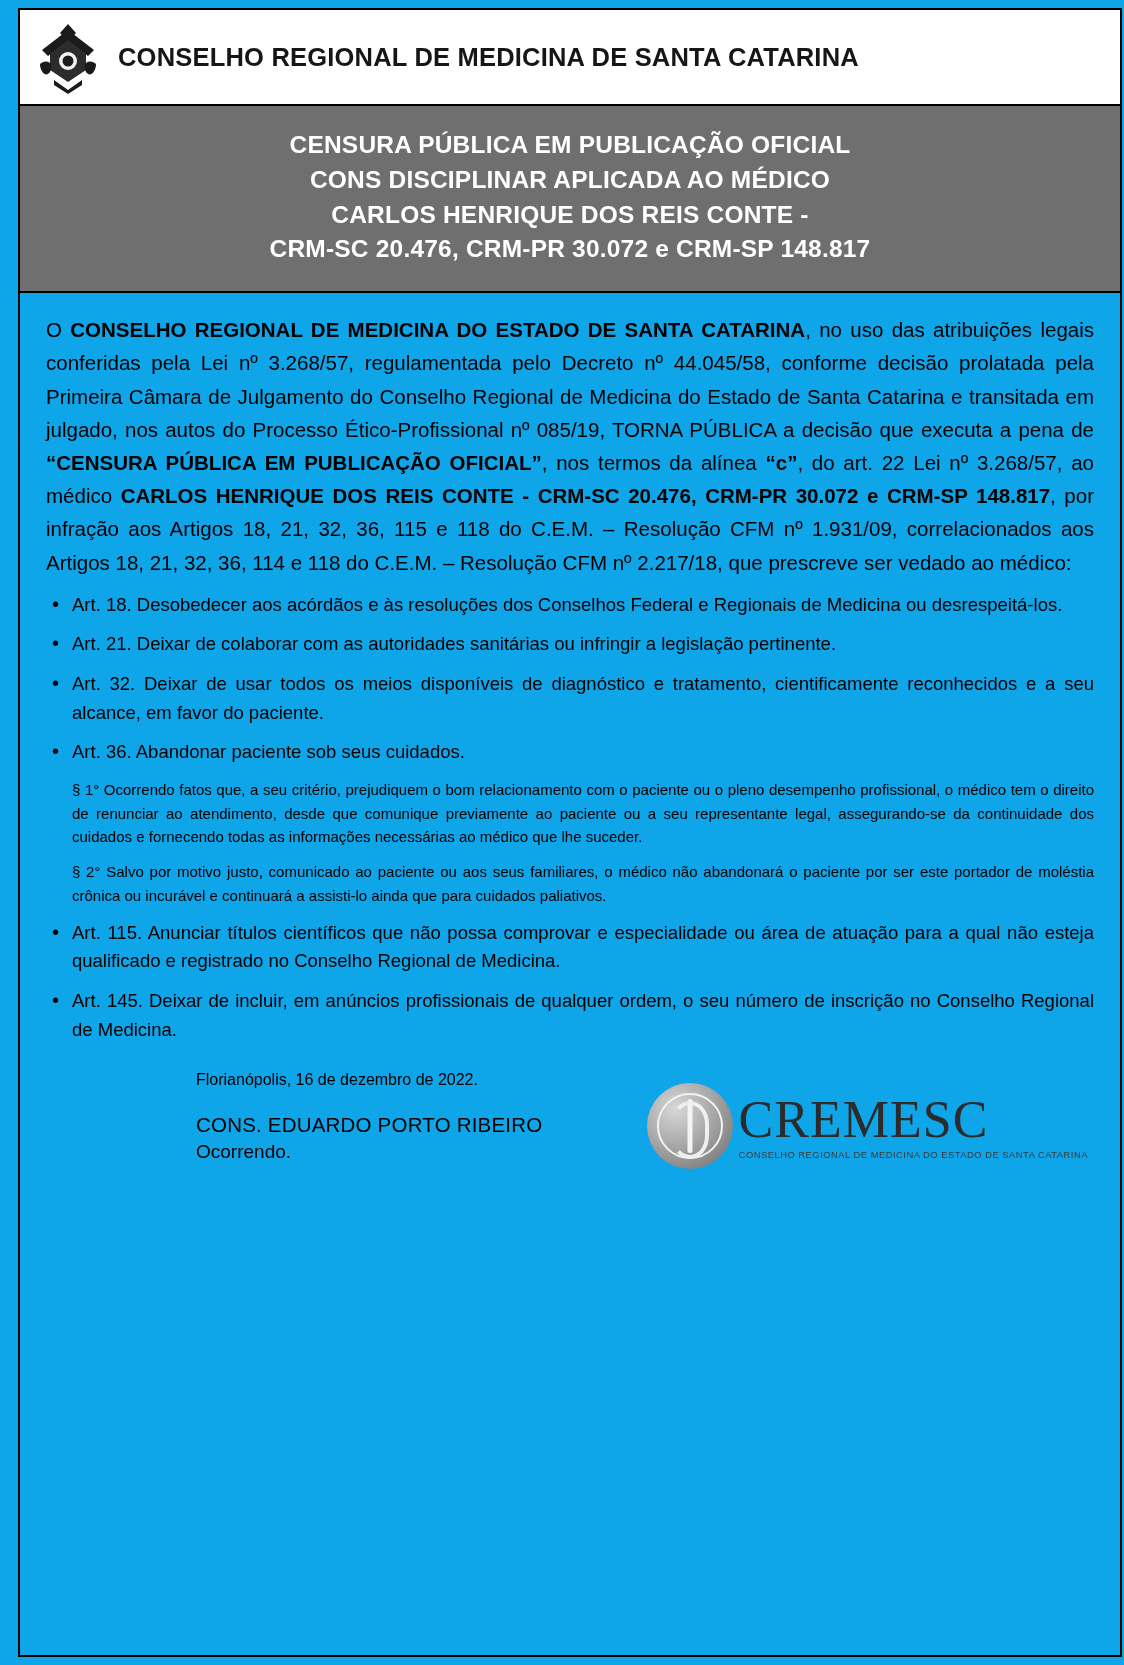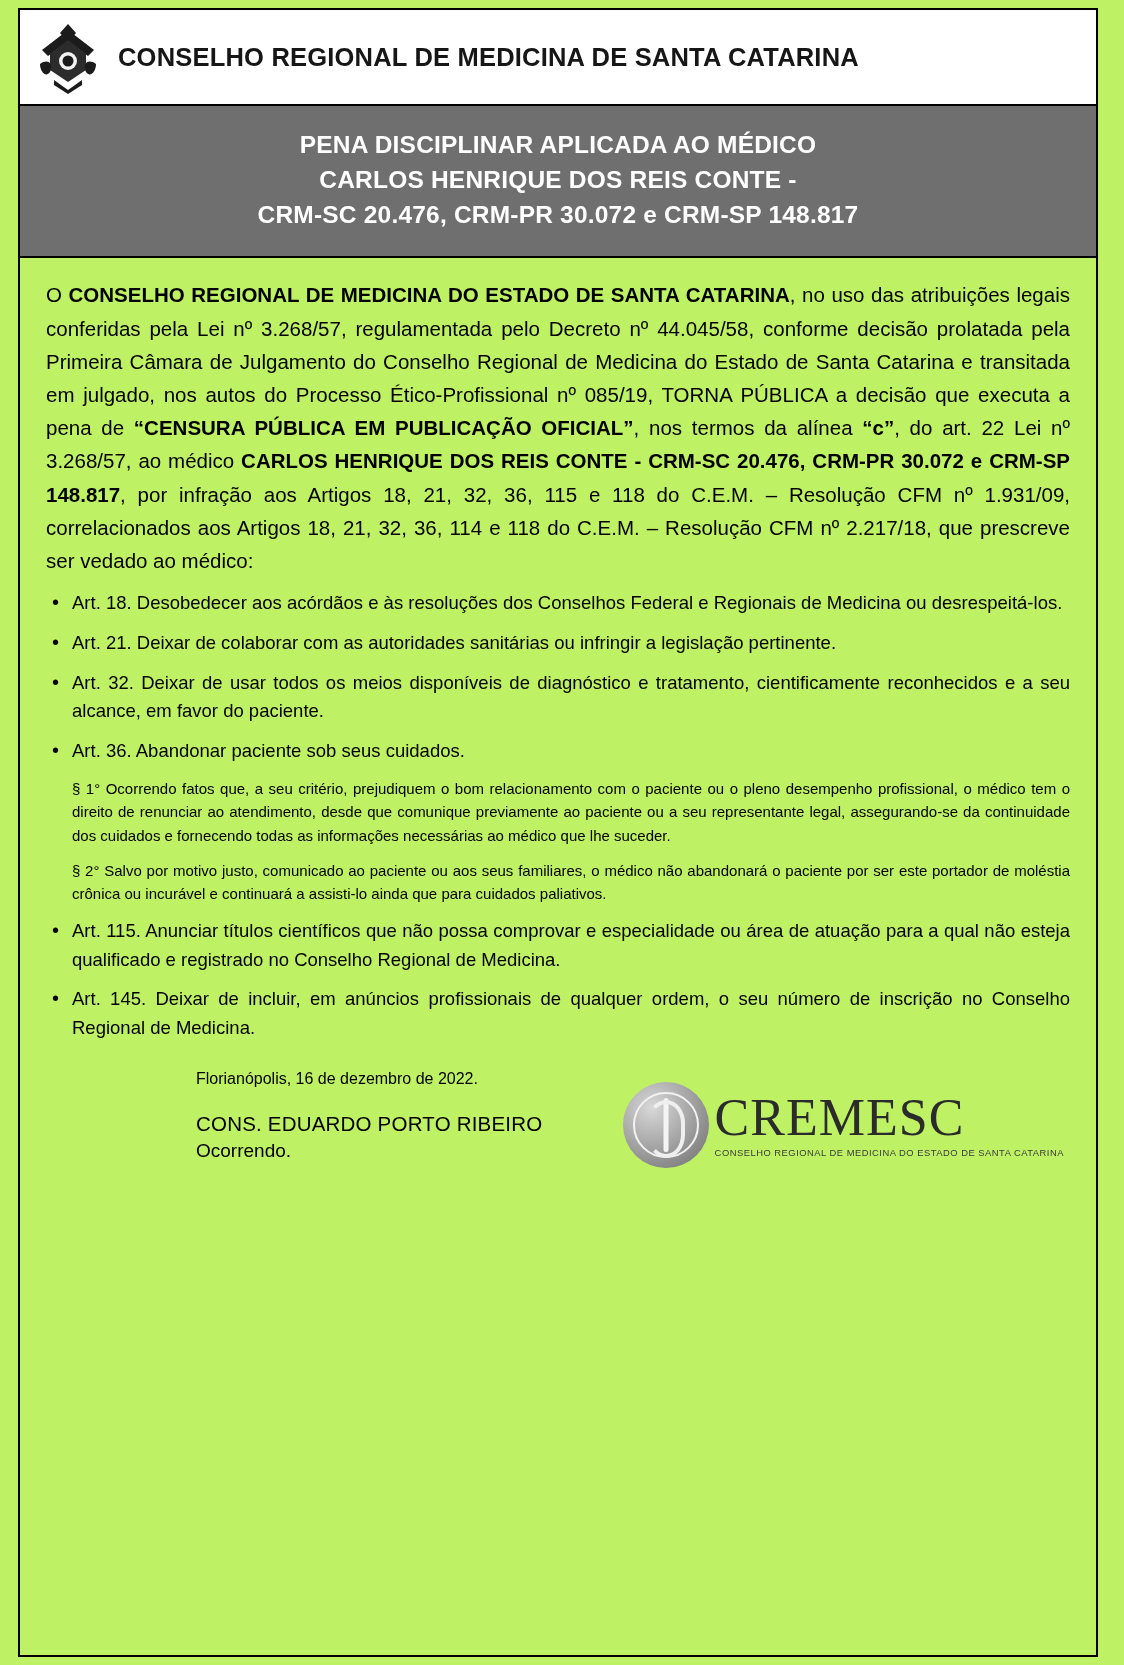--- a/index.html
+++ b/index.html
@@ -9,23 +9,23 @@
   }
   body {
     font-family: "Liberation Sans", sans-serif;
     color: #000000;
   }
   .page {
     position: relative;
     width: 1124px;
     height: 1665px;
     margin: 0 auto;
-    background: #bef264;
+    background: #0ea5e9;
     box-sizing: border-box;
-    padding: 8px 26px 8px 18px;
+    padding: 8px 2px 8px 18px;
   }
   .frame {
     border: 2px solid #000000;
     width: 100%;
     height: 100%;
     box-sizing: border-box;
     display: flex;
     flex-direction: column;
     overflow: hidden;
   }
@@ -216,21 +216,22 @@
             <path d="M4 44 C12 38 18 44 14 52 C10 58 4 52 4 44 Z"></path>
             <path d="M60 44 C52 38 46 44 50 52 C54 58 60 52 60 44 Z"></path>
             <path d="M18 60 L32 70 L46 60 L46 65 L32 74 L18 65 Z"></path>
           </g>
         </svg>
       </div>
       <div class="masthead-title">CONSELHO REGIONAL DE MEDICINA DE SANTA CATARINA</div>
     </div>
 
     <div class="banner">
-      <div class="banner-line">PENA DISCIPLINAR APLICADA AO MÉDICO</div>
+      <div class="banner-line">CENSURA PÚBLICA EM PUBLICAÇÃO OFICIAL</div>
+      <div class="banner-line">CONS DISCIPLINAR APLICADA AO MÉDICO</div>
       <div class="banner-line">CARLOS HENRIQUE DOS REIS CONTE -</div>
       <div class="banner-line">CRM-SC 20.476, CRM-PR 30.072 e CRM-SP 148.817</div>
     </div>
 
     <div class="content">
       <p class="lead" id="lead-paragraph"><span>O </span><b>CONSELHO REGIONAL DE MEDICINA DO ESTADO DE SANTA CATARINA</b><span>, no uso das atribuições legais conferidas pela Lei nº 3.268/57, regulamentada pelo Decreto nº 44.045/58, conforme decisão prolatada pela Primeira Câmara de Julgamento do Conselho Regional de Medicina do Estado de Santa Catarina e transitada em julgado, nos autos do Processo Ético-Profissional nº 085/19, TORNA PÚBLICA a decisão que executa a pena de </span><b>“CENSURA PÚBLICA EM PUBLICAÇÃO OFICIAL”</b><span>, nos termos da alínea </span><b>“c”</b><span>, do art. 22 Lei nº 3.268/57, ao médico </span><b>CARLOS HENRIQUE DOS REIS CONTE - CRM-SC 20.476, CRM-PR 30.072 e CRM-SP 148.817</b><span>, por infração aos Artigos 18, 21, 32, 36, 115 e 118 do C.E.M. – Resolução CFM nº 1.931/09, correlacionados aos Artigos 18, 21, 32, 36, 114 e 118 do C.E.M. – Resolução CFM nº 2.217/18, que prescreve ser vedado ao médico:</span></p>
 
       <ul class="articles" id="articles-list">
           <li>Art. 18. Desobedecer aos acórdãos e às resoluções dos Conselhos Federal e Regionais de Medicina ou desrespeitá-los.</li>
           <li>Art. 21. Deixar de colaborar com as autoridades sanitárias ou infringir a legislação pertinente.</li>

